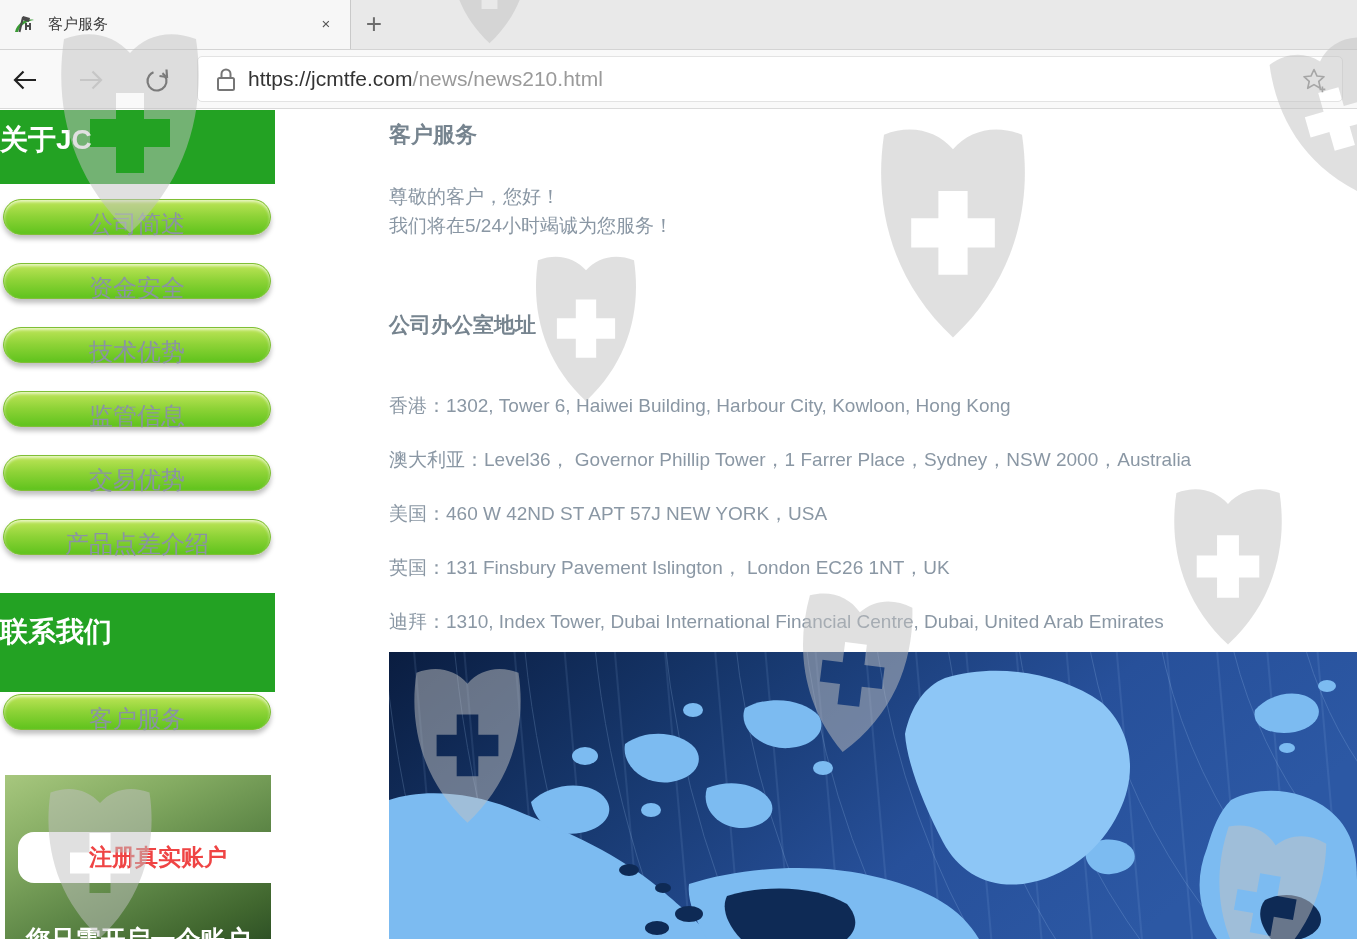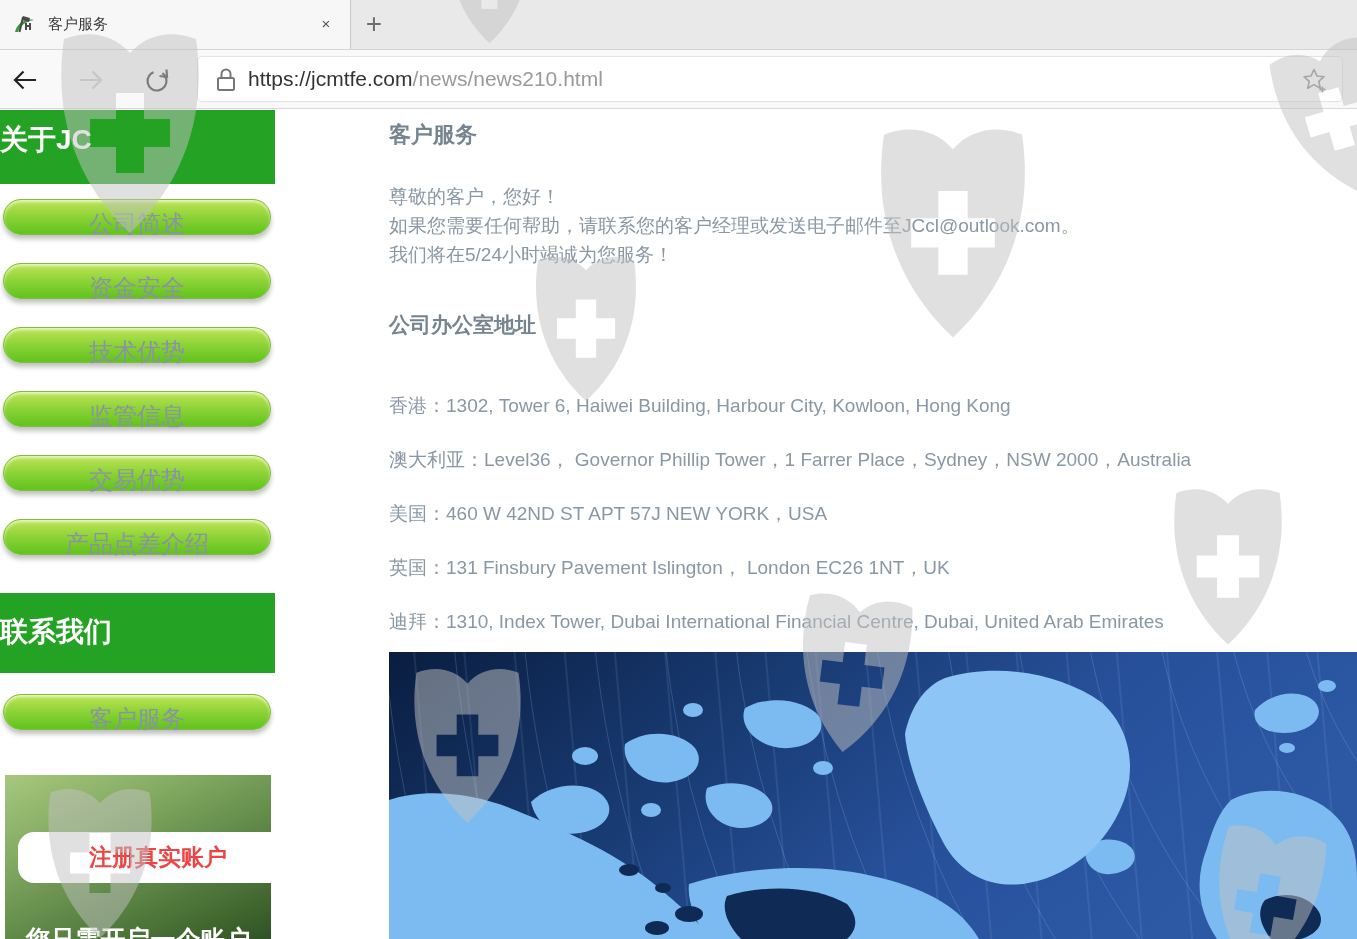--- a/index.html
+++ b/index.html
@@ -17,21 +17,21 @@
   .navbtn{position:absolute;top:15px;width:30px;height:30px;}
   .addressbar{position:absolute;left:197px;top:6px;width:1146px;height:46px;background:#fff;border:1px solid #e3e3e3;border-radius:5px;display:flex;align-items:center;box-sizing:border-box;}
   .addressbar .lock{margin-left:17px;}
   .url{margin-left:11px;font-size:21px;white-space:nowrap;}
   .url .domain{color:#333;}
   .url .path{color:#9a9a9a;}
   .star{position:absolute;right:14px;top:9px;}
   
   .side-header{position:absolute;left:0;width:275px;background:#23a223;color:#fff;font-size:28px;font-weight:bold;text-align:left;box-sizing:border-box;}
   .hdr1{top:110px;height:74px;padding-top:11px;}
-  .hdr2{top:593px;height:80px;padding-top:20px;}
+  .hdr2{top:593px;height:99px;padding-top:20px;}
   .side-btn{position:absolute;left:3px;width:268px;height:36px;border-radius:26px;box-sizing:border-box;
     background:linear-gradient(#bfe558 0%,#8ed337 48%,#60c31d 100%);
     border:1px solid #7fbf35;
     box-shadow:0 4px 5px rgba(0,0,0,0.25), inset 0 2px 3px rgba(255,255,255,0.65);
     color:#8a93a2;font-size:24px;text-align:center;line-height:48px;cursor:pointer;}
   .promo{position:absolute;left:5px;top:775px;width:266px;height:164px;overflow:hidden;
     background:linear-gradient(155deg,#a7c77e 0%,#84ab62 30%,#5e8747 60%,#41672f 85%,#2f5226 100%);}
   .register-btn{position:absolute;left:13px;top:57px;width:280px;height:51px;background:#fff;border-radius:16px;
     color:#ef4444;font-size:23px;font-weight:bold;text-align:center;line-height:51px;cursor:pointer;}
   .promo-caption{position:absolute;left:0;top:148px;width:100%;text-align:center;color:#fff;font-size:25px;font-weight:bold;white-space:nowrap;}
@@ -108,21 +108,20 @@
 
 <div class="promo">
   <div class="register-btn">注册真实账户</div>
   <div class="promo-caption">您只需开启一个账户</div>
 </div>
 
 <div class="page-title">客户服务</div>
 
 <div class="intro">
   <div>尊敬的客户，您好！</div>
-  <div>如果您需要任何帮助，请联系您的客户经理或发送电子邮件至JCcl@outlook.com。</div>
   <div>我们将在5/24小时竭诚为您服务！</div>
 </div>
 
 <div class="offices-title">公司办公室地址</div>
 
 <div class="addr a0"><span>香港：</span><span>1302, Tower 6, Haiwei Building, Harbour City, Kowloon, Hong Kong</span></div>
 <div class="addr a1"><span>澳大利亚：</span><span>Level36， Governor Phillip Tower，1 Farrer Place，Sydney，NSW 2000，Australia</span></div>
 <div class="addr a2"><span>美国：</span><span>460 W 42ND ST APT 57J NEW YORK，USA</span></div>
 <div class="addr a3"><span>英国：</span><span>131 Finsbury Pavement Islington， London EC26 1NT，UK</span></div>
 <div class="addr a4"><span>迪拜：</span><span>1310, Index Tower, Dubai International Financial Centre, Dubai, United Arab Emirates</span></div>

